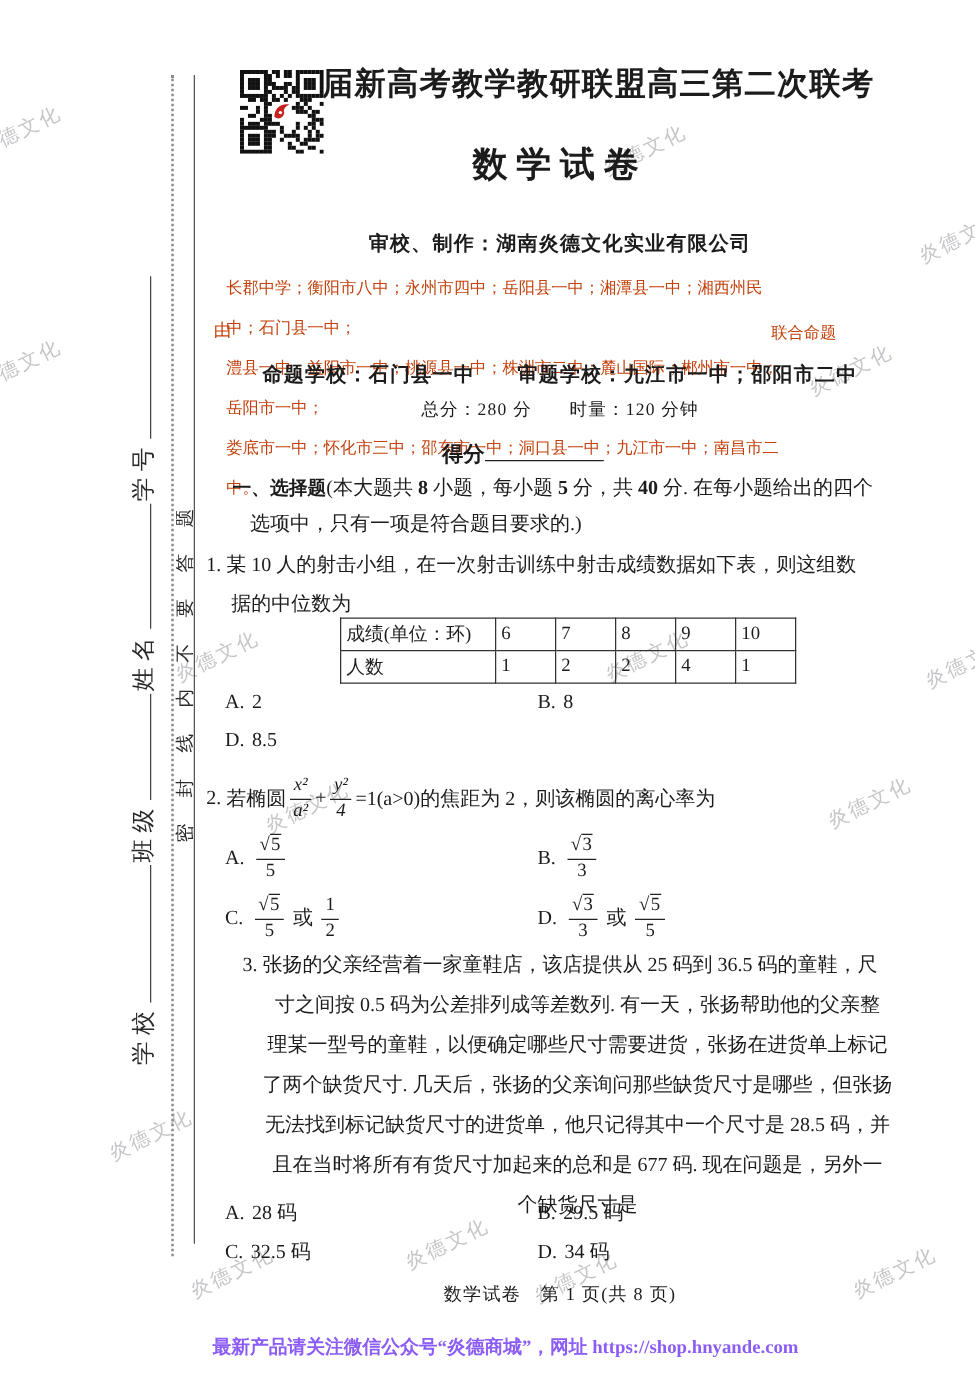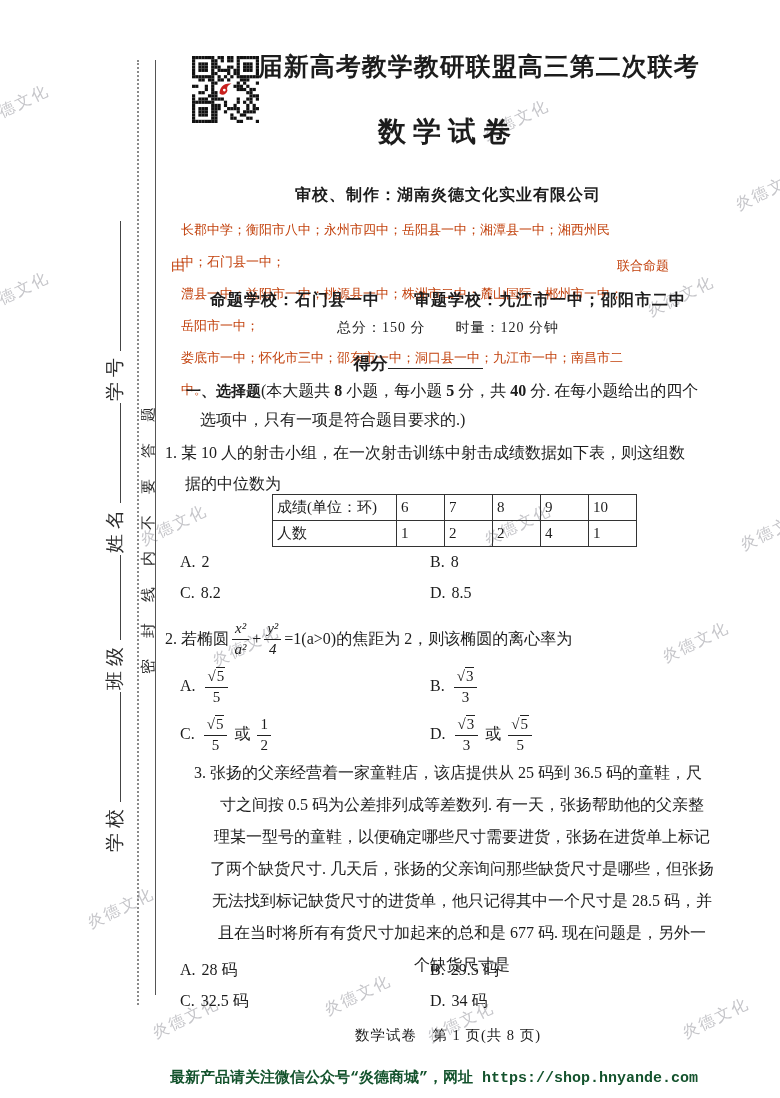--- a/index.html
+++ b/index.html
@@ -83,21 +83,21 @@
   .frac .bot{padding-top:1px;}
   .frac.var{font-style:italic;font-size:15px;}
   .rad{border-top:1.2px solid #222;padding:0 1px;}
   .or{margin:0 4px;}
 
   .q3{top:757px;line-height:32px;text-align:center;}
   .q3 .cont{margin-left:28px;}
 
   .pagefoot{top:1026px;width:566px;font-size:14.5px;letter-spacing:1px;}
   .promo{top:1068px;left:5px;width:560px;font-size:15px;font-weight:600;
-         font-family:Liberation Mono, monospace;color:#14532d;}
+         font-family:Liberation Serif, serif;color:#8b5cf6;}
 </style>
 </head>
 <body>
 
 <div class="page">
 
   <span class="wm" style="left:-20px;top:95px">炎德文化</span>
   <span class="wm" style="left:480px;top:110px">炎德文化</span>
   <span class="wm" style="left:733px;top:180px">炎德文化</span>
   <span class="wm" style="left:-20px;top:282px">炎德文化</span>
@@ -360,21 +360,21 @@
     <div class="abs schools">
       <div>长郡中学；衡阳市八中；永州市四中；岳阳县一中；湘潭县一中；湘西州民中；石门县一中；</div>
       <div>澧县一中；益阳市一中；桃源县一中；株洲市二中；麓山国际；郴州市一中；岳阳市一中；</div>
       <div>娄底市一中；怀化市三中；邵东市一中；洞口县一中；九江市一中；南昌市二中。</div>
       <span class="org-left">由</span>
       <span class="org-right">联合命题</span>
     </div>
 
     <div class="abs setter ctr">命题学校：石门县一中　　审题学校：九江市一中；邵阳市二中</div>
 
-    <div class="abs totals ctr">总分：150 分　　时量：120 分钟</div>
+    <div class="abs totals ctr">总分：280 分　　时量：120 分钟</div>
 
     <div class="abs scorebox">
       <span class="lbl">得分</span><span class="blank"></span>
     </div>
 
     <div class="abs sechead">
       <div><span class="hd">一、选择题</span><span>(本大题共 </span><b>8</b><span> 小题，每小题 </span><b>5</b><span> 分，共 </span><b>40</b><span> 分. 在每小题给出的四个</span></div>
       <div class="cont">选项中，只有一项是符合题目要求的.)</div>
     </div>
 
@@ -400,21 +400,20 @@
           <td class="cn">2</td>
           <td class="cn">4</td>
           <td class="cn">1</td>
         </tr>
       </tbody>
     </table>
 
     <div class="abs opts opts1">
       <div><span class="optlabel">A.</span><span>2</span></div>
       <div><span class="optlabel">B.</span><span>8</span></div>
-      <div><span class="optlabel">C.</span><span>8.2</span></div>
       <div><span class="optlabel">D.</span><span>8.5</span></div>
     </div>
 
     <div class="abs q2stem">
       <span class="sp">2.</span>
       <span>若椭圆</span>
       <span class="frac var">
           <span class="top">x²</span>
           <span class="bot">a²</span>
         </span>

